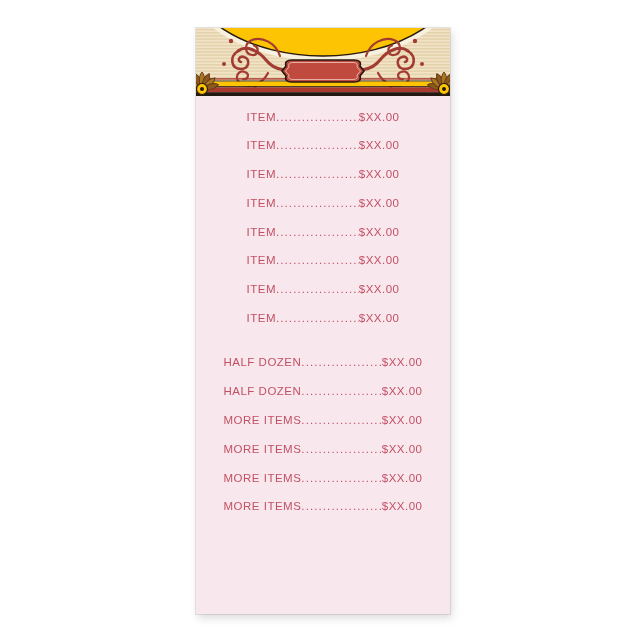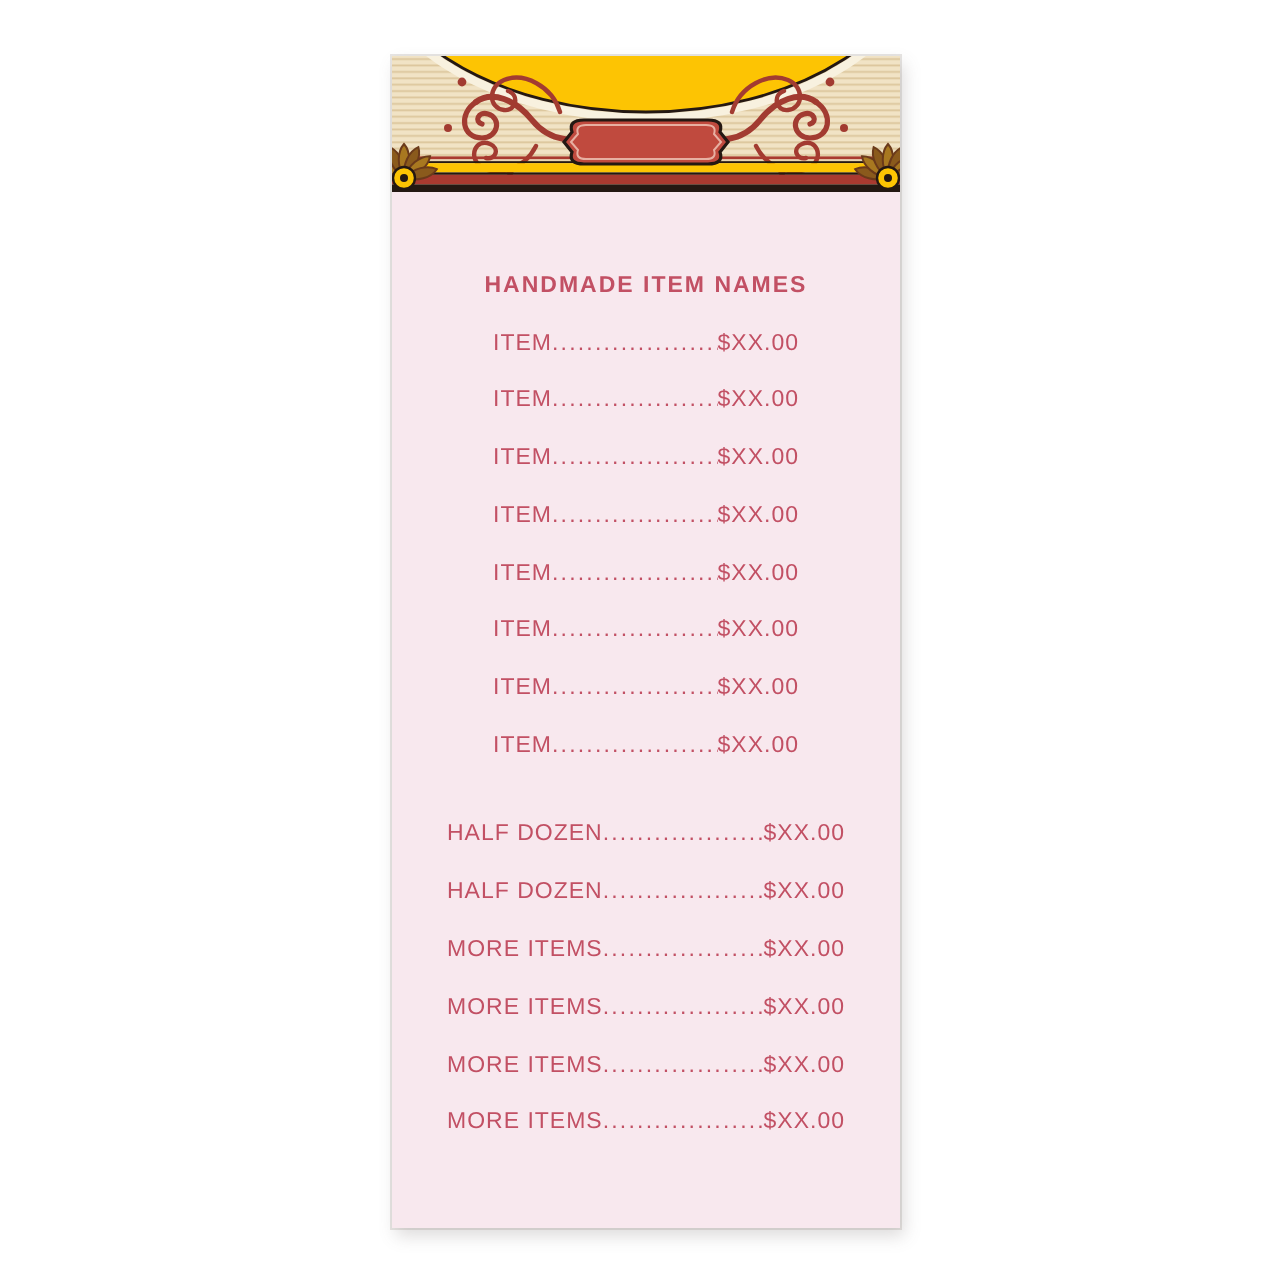--- a/index.html
+++ b/index.html
@@ -150,21 +150,20 @@
         <use href="#fan" transform="translate(248,61)"></use>
 
         <g>
           <path class="plaque" d="M86,43 L90,38 Q88,32 96,32 L158,32 Q166,32 164,38 L168,43 L164,48 Q166,54 158,54 L96,54 Q88,54 90,48 Z"></path>
           <path class="plaque-in" d="M89.5,43 L93,39 Q91.5,34.5 97,34.5 L157,34.5 Q162.5,34.5 161,39 L164.5,43 L161,47 Q162.5,51.5 157,51.5 L97,51.5 Q91.5,51.5 93,47 Z"></path>
         </g>
       </svg>
     </div>
 
     <div class="card-body">
-      <div class="menu-title">HANDMADE ITEM NAMES</div>
 
       <div class="menu-list group1">
   <div class="menu-row">
     <span class="item-name">ITEM</span>
     <span class="leader-dots"></span>
     <span class="item-price">$XX.00</span>
   </div>
 
   <div class="menu-row">
     <span class="item-name">ITEM</span>

